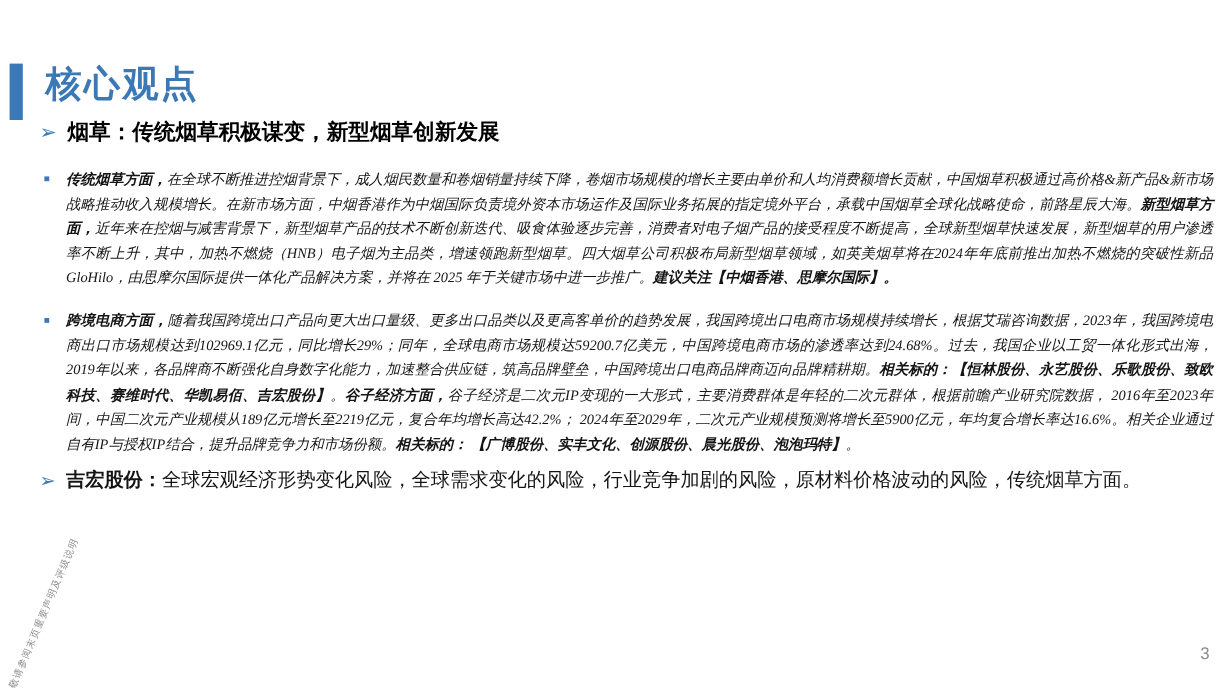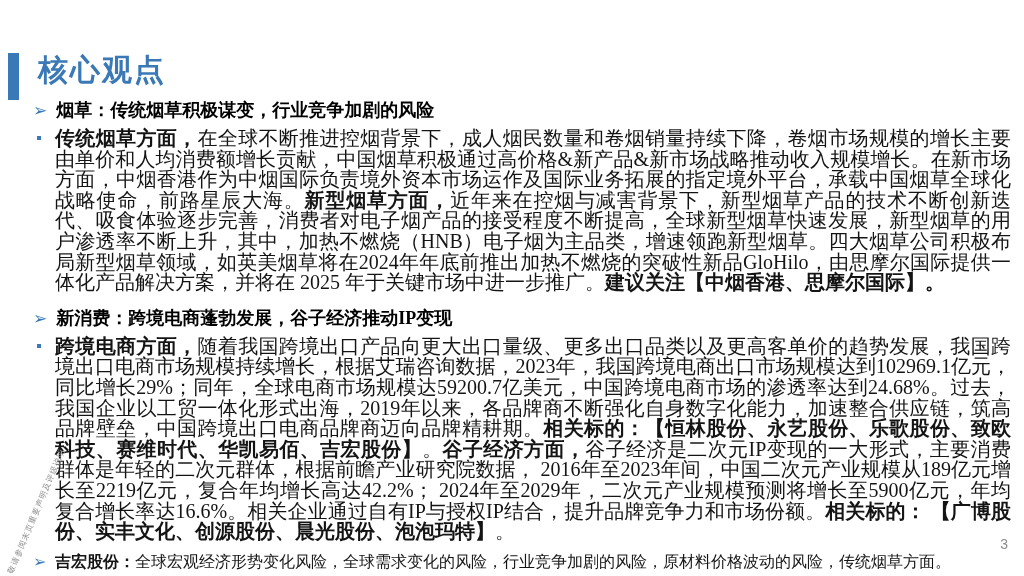--- a/index.html
+++ b/index.html
@@ -36,25 +36,26 @@
   }
   .h-row .arrow{
     font-family:"DejaVu Sans",sans-serif;
     color:var(--accent);
     font-weight:normal;
     margin-right:9px;
     font-size:17px;
   }
   .p-row{
     position:relative;
-    margin-top:5px;
+    margin-top:15px;
     padding-left:55px;padding-right:13px;
-    font-size:20px;line-height:20.6px;
+    font-size:12px;line-height:20.6px;
     color:var(--body-text);
     text-align:justify;
+    font-style:italic;
   }
   .dot{
     position:absolute;left:37px;top:8px;
     width:4px;height:4px;
     background:var(--accent);
   }
   .gap{margin-top:12px;}
   .risk-row{
     position:relative;
     margin-top:9px;
@@ -89,30 +90,27 @@
 </head>
 <body>
 
 <div class="slide">
   <div class="accent-bar"></div>
   <div class="title">核心观点</div>
 
   <div class="content">
 
     <div class="h-row">
-      <span class="arrow">➢</span><span class="h-text">烟草：传统烟草积极谋变，行业竞争加剧的风险</span>
+      <span class="arrow">➢</span><span class="h-text">烟草：传统烟草积极谋变，新型烟草创新发展</span>
     </div>
 
     <div class="p-row">
       <span class="dot"></span><span class="p-text"><span class="b">传统烟草方面，</span><span>在全球不断推进控烟背景下，成人烟民数量和卷烟销量持续下降，卷烟市场规模的增长主要由单价和人均消费额增长贡献，中国烟草积极通过高价格&amp;新产品&amp;新市场战略推动收入规模增长。在新市场方面，中烟香港作为中烟国际负责境外资本市场运作及国际业务拓展的指定境外平台，承载中国烟草全球化战略使命，前路星辰大海。</span><span class="b">新型烟草方面，</span><span>近年来在控烟与减害背景下，新型烟草产品的技术不断创新迭代、吸食体验逐步完善，消费者对电子烟产品的接受程度不断提高，全球新型烟草快速发展，新型烟草的用户渗透率不断上升，其中，加热不燃烧（HNB）电子烟为主品类，增速领跑新型烟草。四大烟草公司积极布局新型烟草领域，如英美烟草将在2024年年底前推出加热不燃烧的突破性新品GloHilo，由思摩尔国际提供一体化产品解决方案，并将在 2025 年于关键市场中进一步推广。</span><span class="b">建议关注【中烟香港、思摩尔国际】。</span></span>
     </div>
 
-    <div class="h-row gap">
-      <span class="arrow">➢</span><span class="h-text">新消费：跨境电商蓬勃发展，谷子经济推动IP变现</span>
-    </div>
 
     <div class="p-row">
       <span class="dot"></span><span class="p-text"><span class="b">跨境电商方面，</span><span>随着我国跨境出口产品向更大出口量级、更多出口品类以及更高客单价的趋势发展，我国跨境出口电商市场规模持续增长，根据艾瑞咨询数据，2023年，我国跨境电商出口市场规模达到102969.1亿元，同比增长29%；同年，全球电商市场规模达59200.7亿美元，中国跨境电商市场的渗透率达到24.68%。过去，我国企业以工贸一体化形式出海，2019年以来，各品牌商不断强化自身数字化能力，加速整合供应链，筑高品牌壁垒，中国跨境出口电商品牌商迈向品牌精耕期。</span><span class="b">相关标的：【恒林股份、永艺股份、乐歌股份、致欧科技、赛维时代、华凯易佰、吉宏股份】</span><span>。</span><span class="b">谷子经济方面，</span><span>谷子经济是二次元IP变现的一大形式，主要消费群体是年轻的二次元群体，根据前瞻产业研究院数据， 2016年至2023年间，中国二次元产业规模从189亿元增长至2219亿元，复合年均增长高达42.2%； 2024年至2029年，二次元产业规模预测将增长至5900亿元，年均复合增长率达16.6%。相关企业通过自有IP与授权IP结合，提升品牌竞争力和市场份额。</span><span class="b">相关标的： 【广博股份、实丰文化、创源股份、晨光股份、泡泡玛特】</span><span>。</span></span>
     </div>
 
     <div class="risk-row">
       <span class="arrow">➢</span><span class="risk-text"><span class="b">吉宏股份：</span><span>全球宏观经济形势变化风险，全球需求变化的风险，行业竞争加剧的风险，原材料价格波动的风险，传统烟草方面。</span></span>
     </div>
 
   </div>

